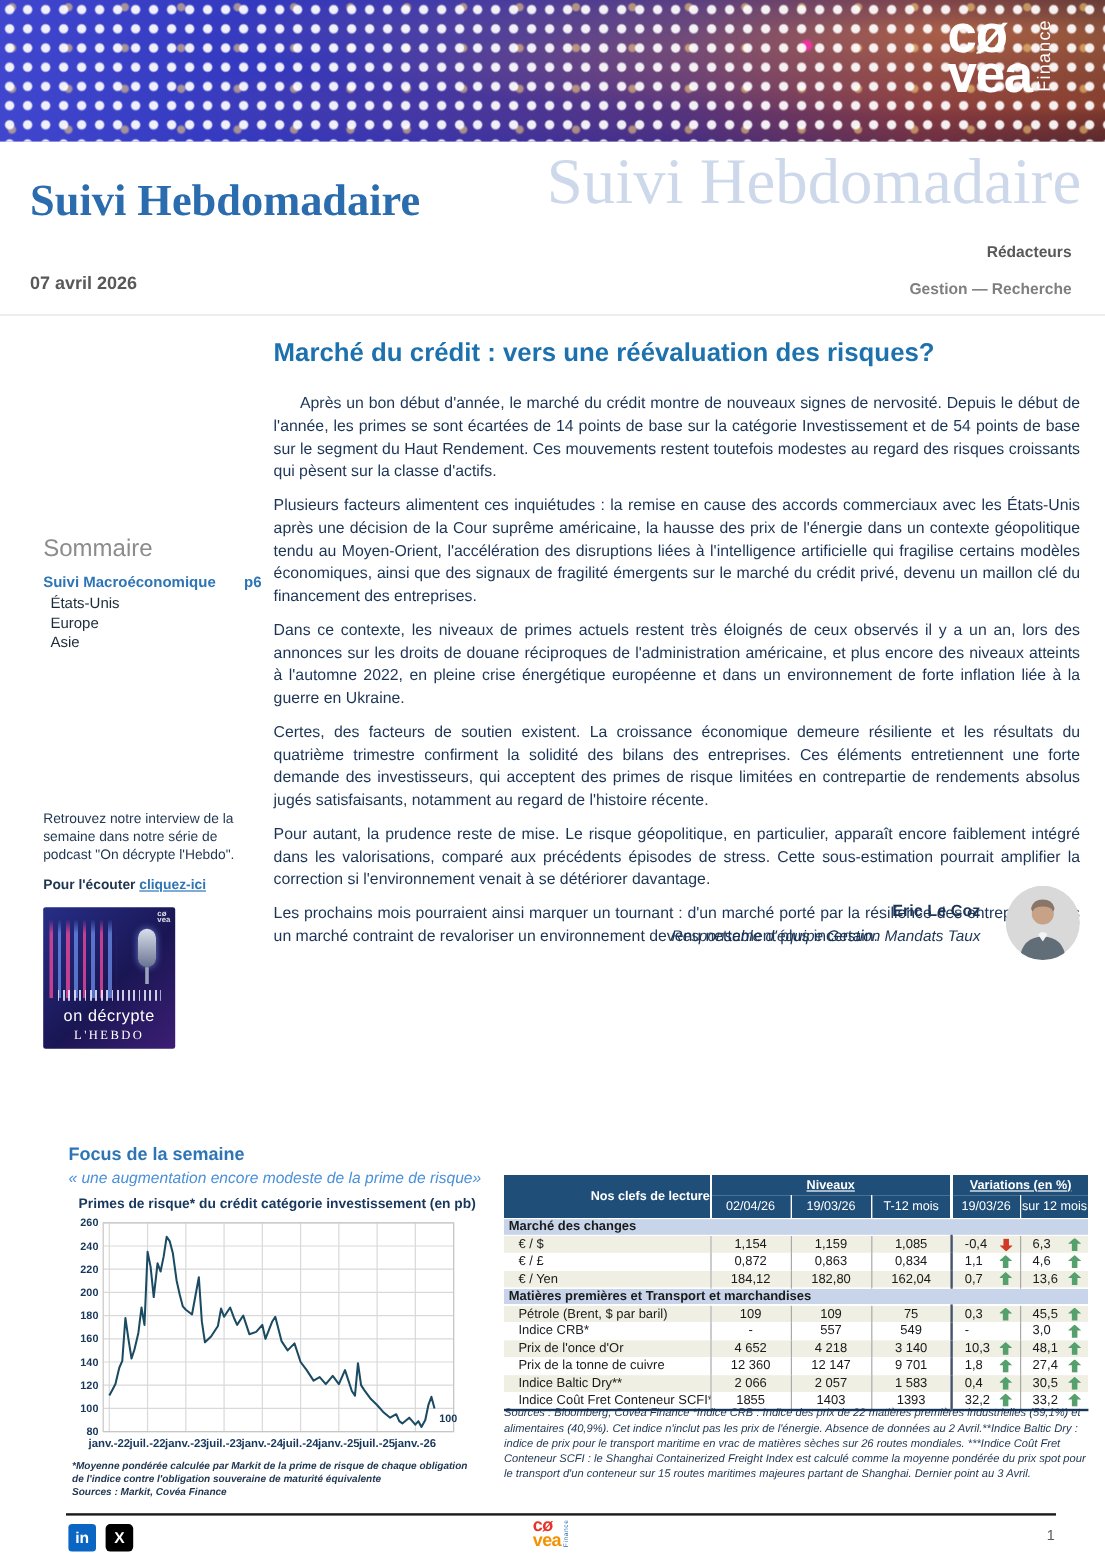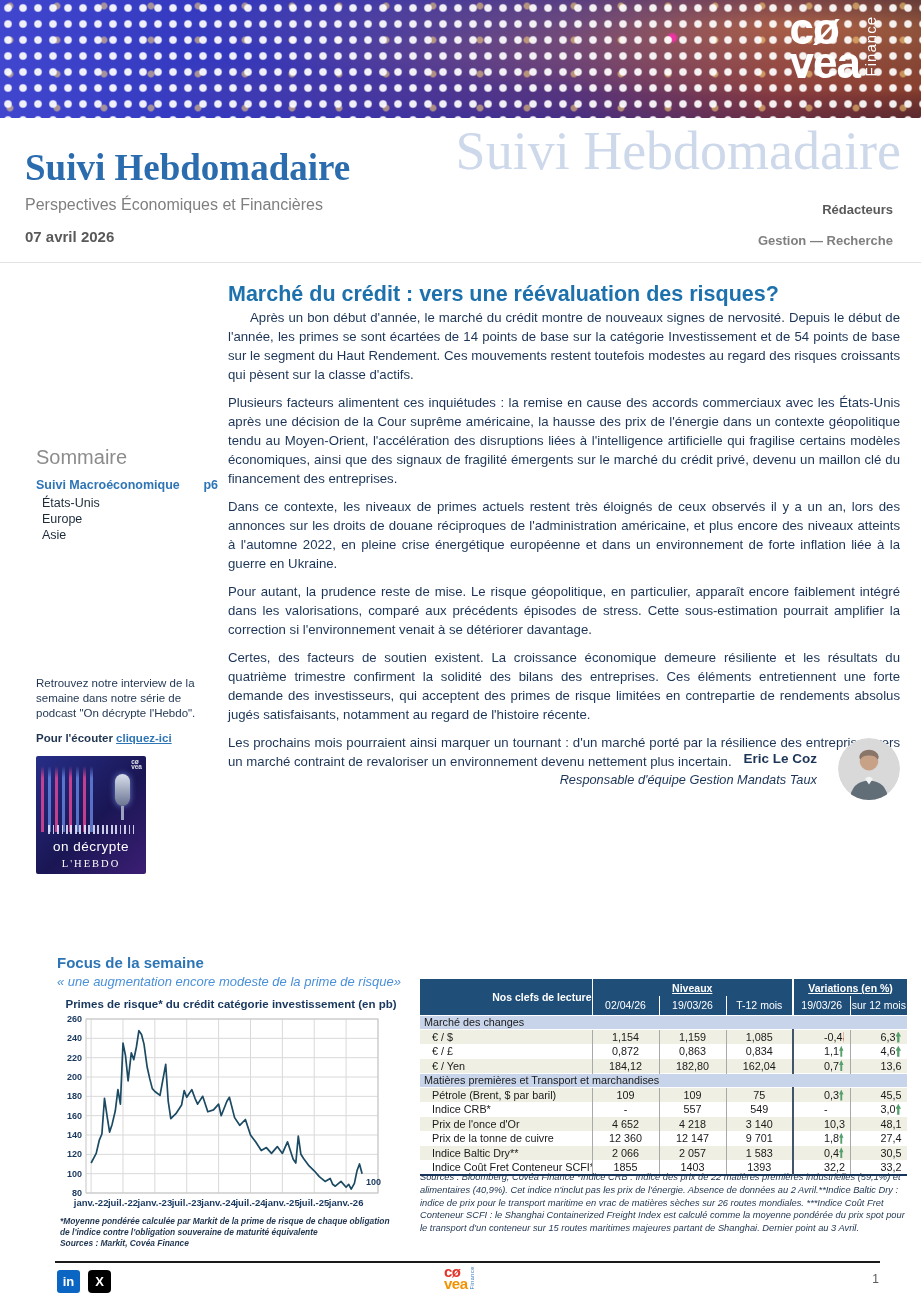--- a/index.html
+++ b/index.html
@@ -60,21 +60,21 @@
   .cover-mic:after { content:""; position:absolute; left:6px; top:32px; width:3px; height:14px; background:#9aa3bb; }
   .cover-wave { position:absolute; left:12px; bottom:40px; width:86px; height:9px; opacity:.85;
     background:repeating-linear-gradient(90deg,#e8ecff 0 1.5px, rgba(0,0,0,0) 1.5px 4.5px); }
   .cover-t1 { position:absolute; left:0; bottom:20px; width:100%; text-align:center; color:#fff; font-size:13.5px; letter-spacing:.5px; }
   .cover-t2 { position:absolute; left:0; bottom:5px; width:100%; text-align:center; color:#fff;
     font-family:"Liberation Serif", serif; font-size:10.5px; letter-spacing:2px; }
   .cover-logo { position:absolute; right:4px; top:3px; color:rgba(255,255,255,.85); font-size:6.5px; font-weight:bold; line-height:.8; text-align:left; }
 
   
   .article { position:absolute; left:228px; top:282px; width:672px; }
-  .article-title { font-size:21.5px; font-weight:bold; color:#1d71ad; margin-bottom:1px; }
+  .article-title { font-size:21.5px; font-weight:bold; color:#1d71ad; margin-bottom:19px; }
   .article p { font-size:13.2px; color:#1c3557; line-height:1.44; text-align:justify; margin-bottom:9px; }
   .article p.indent { text-indent:22px; }
   .author { position:absolute; left:430px; top:738px; width:470px; display:flex; align-items:center; justify-content:flex-end; }
   .author-texts { text-align:right; margin-right:21px; }
   .author-name { font-size:13.5px; font-weight:bold; color:#1c3557; }
   .author-role { font-size:12.8px; font-style:italic; color:#1c3557; margin-top:6px; }
   .avatar { width:62px; height:62px; border-radius:50%; overflow:hidden; flex:0 0 62px; }
 
   
   .focus-h { position:absolute; left:57px; top:954px; font-size:15px; font-weight:bold; color:#2e75b6; }
@@ -90,28 +90,28 @@
   
   .keytable { position:absolute; left:420px; top:979px; width:487px; border-collapse:collapse;
     border-bottom:2px solid #17365d; table-layout:fixed; }
   .keytable th, .keytable td { overflow:hidden; white-space:nowrap; }
   .keytable thead th { background:#1f4e79; color:#fff; font-size:10.5px; }
   .th-label { text-align:right; padding-left:10px; font-weight:bold; border-right:1px solid #fff; }
   .th-group { font-weight:bold; height:17px;text-decoration:underline; }
   .th-group.th-var { border-left:2px solid #ffffff; }
   .th-date { font-weight:normal; height:19px; border-left:1px solid #ffffff; }
   .th-date.group-start { border-left:2px solid #ffffff; }
-  .section-row td { background:#c7d4e9; color:#1f3550; font-weight:normal; font-size:10.8px;
+  .section-row td { background:#c7d4e9; color:#1f3550; font-weight:bold; font-size:10.8px;
     padding-left:4px; height:14px; border-top:1px solid #fff; border-bottom:1px solid #fff; }
   .keytable tbody td { height:14.5px; font-size:10.8px; color:#1a1a1a; }
   .row-beige td { background:#efefe3; }
   .row-white td { background:#ffffff; }
   td.lbl { text-align:left; padding-left:12px; }
   td.val { text-align:center; border-left:1px solid #a9a9a9; }
-  td.vart { border-left:1px solid #a9a9a9;padding-left:20px; }
+  td.vart { border-left:1px solid #a9a9a9; }
   td.vart.group-start { border-left:2px solid #44546a; }
   .var-wrap { display:flex; align-items:center; justify-content:space-between; padding:0 6px 0 10px; }
   .arrow { display:inline-block; width:11px; height:11px;
     clip-path:polygon(50% 0, 100% 46%, 71% 46%, 71% 100%, 29% 100%, 29% 46%, 0 46%); }
   .arrow.down { transform:rotate(180deg); }
   .arrow-ph { display:inline-block; width:11px; height:11px; }
   .table-sources { position:absolute; left:420px; top:1171px; width:487px;
     font-size:9.3px; font-style:italic; color:#1f3550; line-height:1.38; }
 
   
@@ -137,21 +137,20 @@
       <div class="logo-stack">
         <div>cø</div>
         <div>vea</div>
       </div>
       <div class="logo-fin">Finance</div>
     </div>
   </div>
 
   <div class="watermark">Suivi Hebdomadaire</div>
   <h1 class="doc-title">Suivi Hebdomadaire</h1>
-  <div class="doc-subtitle">Perspectives Économiques et Financières</div>
   <div class="doc-date">07 avril 2026</div>
   <div class="editors">
     <div class="editors-label">Rédacteurs</div>
     <div class="editors-value">Gestion — Recherche</div>
   </div>
   <div class="head-rule"></div>
 
   <aside class="sommaire">
     <div class="sommaire-h">Sommaire</div>
     <div class="toc-section">
@@ -183,22 +182,22 @@
       <div class="cover-t1">on décrypte</div>
       <div class="cover-t2">L'HEBDO</div>
     </div>
   </div>
 
   <main class="article">
     <h2 class="article-title">Marché du crédit : vers une réévaluation des risques?</h2>
     <p class="indent">Après un bon début d'année, le marché du crédit montre de nouveaux signes de nervosité. Depuis le début de l'année, les primes se sont écartées de 14 points de base sur la catégorie Investissement et de 54 points de base sur le segment du Haut Rendement. Ces mouvements restent toutefois modestes au regard des risques croissants qui pèsent sur la classe d'actifs.</p>
     <p>Plusieurs facteurs alimentent ces inquiétudes : la remise en cause des accords commerciaux avec les États-Unis après une décision de la Cour suprême américaine, la hausse des prix de l'énergie dans un contexte géopolitique tendu au Moyen-Orient, l'accélération des disruptions liées à l'intelligence artificielle qui fragilise certains modèles économiques, ainsi que des signaux de fragilité émergents sur le marché du crédit privé, devenu un maillon clé du financement des entreprises.</p>
     <p>Dans ce contexte, les niveaux de primes actuels restent très éloignés de ceux observés il y a un an, lors des annonces sur les droits de douane réciproques de l'administration américaine, et plus encore des niveaux atteints à l'automne 2022, en pleine crise énergétique européenne et dans un environnement de forte inflation liée à la guerre en Ukraine.</p>
+    <p>Certes, des facteurs de soutien existent. La croissance économique demeure résiliente et les résultats du quatrième trimestre confirment la solidité des bilans des entreprises. Ces éléments entretiennent une forte demande des investisseurs, qui acceptent des primes de risque limitées en contrepartie de rendements absolus jugés satisfaisants, notamment au regard de l'histoire récente.</p>
     <p>Pour autant, la prudence reste de mise. Le risque géopolitique, en particulier, apparaît encore faiblement intégré dans les valorisations, comparé aux précédents épisodes de stress. Cette sous-estimation pourrait amplifier la correction si l'environnement venait à se détériorer davantage.</p>
-    <p>Certes, des facteurs de soutien existent. La croissance économique demeure résiliente et les résultats du quatrième trimestre confirment la solidité des bilans des entreprises. Ces éléments entretiennent une forte demande des investisseurs, qui acceptent des primes de risque limitées en contrepartie de rendements absolus jugés satisfaisants, notamment au regard de l'histoire récente.</p>
     <p>Les prochains mois pourraient ainsi marquer un tournant : d'un marché porté par la résilience des entreprises vers un marché contraint de revaloriser un environnement devenu nettement plus incertain.</p>
   </main>
 
   <div class="author">
     <div class="author-texts">
       <div class="author-name">Eric Le Coz</div>
       <div class="author-role">Responsable d'équipe Gestion Mandats Taux</div>
     </div>
     <div class="avatar">
       <svg viewBox="0 0 64 64" width="62" height="62">

